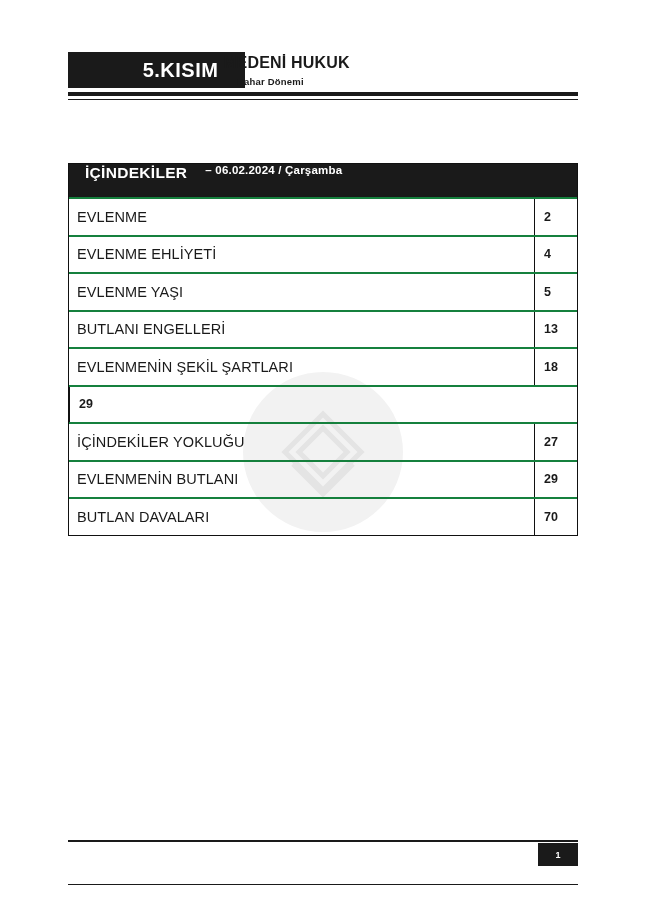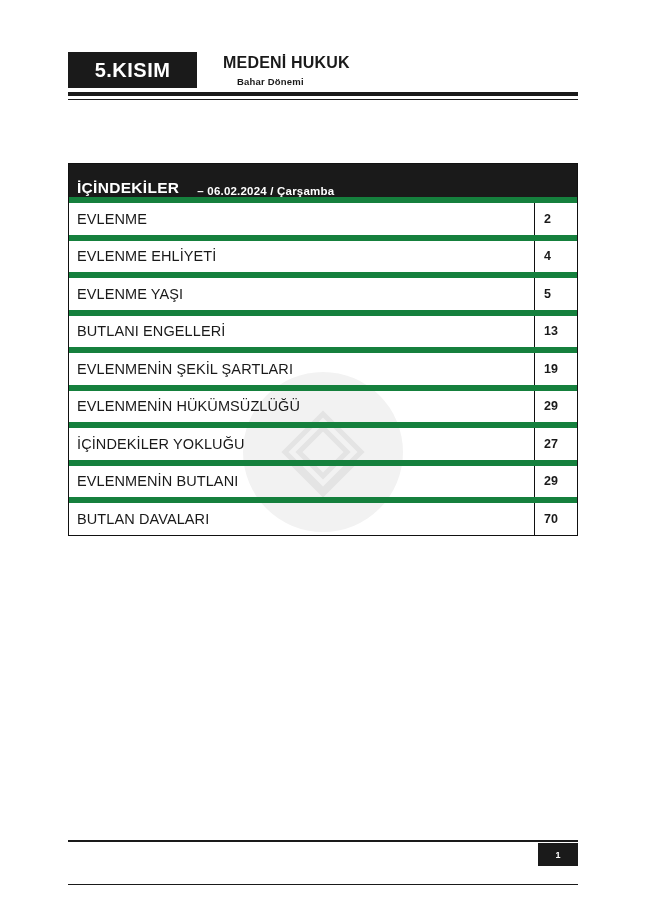--- a/index.html
+++ b/index.html
@@ -35,20 +35,21 @@
     width: 129px;
     height: 36px;
     background: #1a1a1a;
     color: #ffffff;
     display: flex;
     align-items: center;
     justify-content: center;
     font-weight: bold;
     font-size: 20px;
     letter-spacing: 0.5px;
+    padding-left: 48px;
   }
   .header-titles {
     position: absolute;
     left: 155px;
     top: 2px;
   }
   .header-title {
     font-size: 16px;
     font-weight: bold;
     color: #1a1a1a;
@@ -105,39 +106,39 @@
     width: 510px;
     border: 1px solid #111111;
     box-sizing: border-box;
     background: transparent;
   }
   .toc-head {
     background: #1a1a1a;
     color: #ffffff;
     height: 33px;
     display: flex;
-    align-items: flex-end;
-    padding-left: 8px;
+    align-items: flex-start;
+    padding-left: 16px;
     box-sizing: border-box;
   }
   .toc-head-title {
     font-size: 15.5px;
     font-weight: bold;
     letter-spacing: 0.3px;
   }
   .toc-head-meta {
     font-size: 11.5px;
     font-weight: bold;
     margin-left: 18px;
     letter-spacing: 0.2px;
   }
   .toc-row {
     display: flex;
     height: 37.5px;
-    border-top: 6px solid #15803d;
+    border-top: 2px solid #15803d;
     box-sizing: border-box;
   }
   .toc-row:first-of-type {
     border-top: none;
   }
   .toc-title {
     flex: 1 1 auto;
     display: flex;
     align-items: center;
     padding-left: 8px;
@@ -256,24 +257,23 @@
     <div class="toc-row">
       <div class="toc-title">EVLENME YAŞI</div>
       <div class="toc-page">5</div>
     </div>
     <div class="toc-row">
       <div class="toc-title">BUTLANI ENGELLERİ</div>
       <div class="toc-page">13</div>
     </div>
     <div class="toc-row">
       <div class="toc-title">EVLENMENİN ŞEKİL ŞARTLARI</div>
-      <div class="toc-page">19</div>
-    </div>
-    <div class="toc-row">
-      <div class="toc-title">EVLENMENİN HÜKÜMSÜZLÜĞÜ</div>
+      <div class="toc-page">18</div>
+    </div>
+    <div class="toc-row">
       <div class="toc-page">29</div>
     </div>
     <div class="toc-row">
       <div class="toc-title">İÇİNDEKİLER YOKLUĞU</div>
       <div class="toc-page">27</div>
     </div>
     <div class="toc-row">
       <div class="toc-title">EVLENMENİN BUTLANI</div>
       <div class="toc-page">29</div>
     </div>

